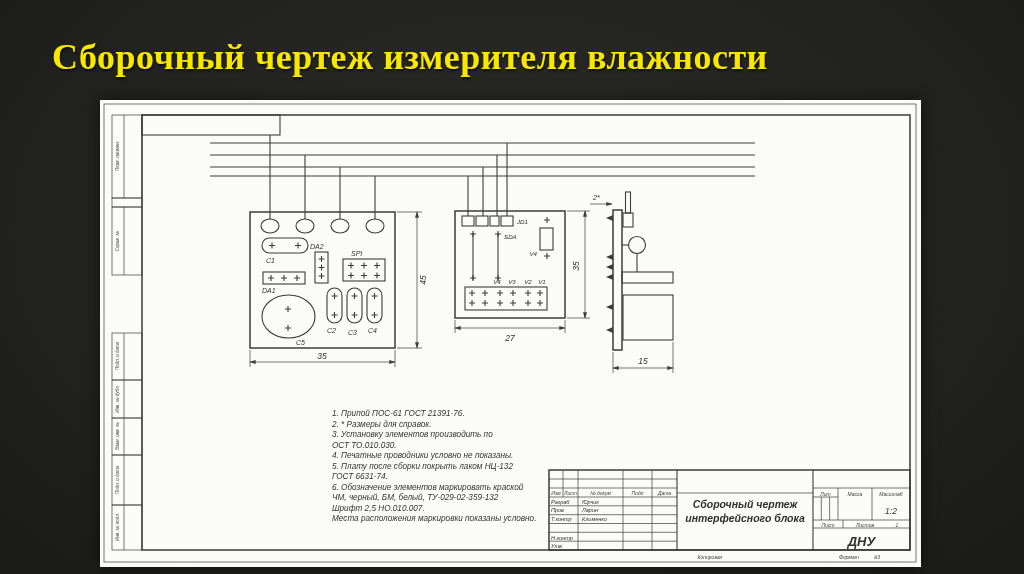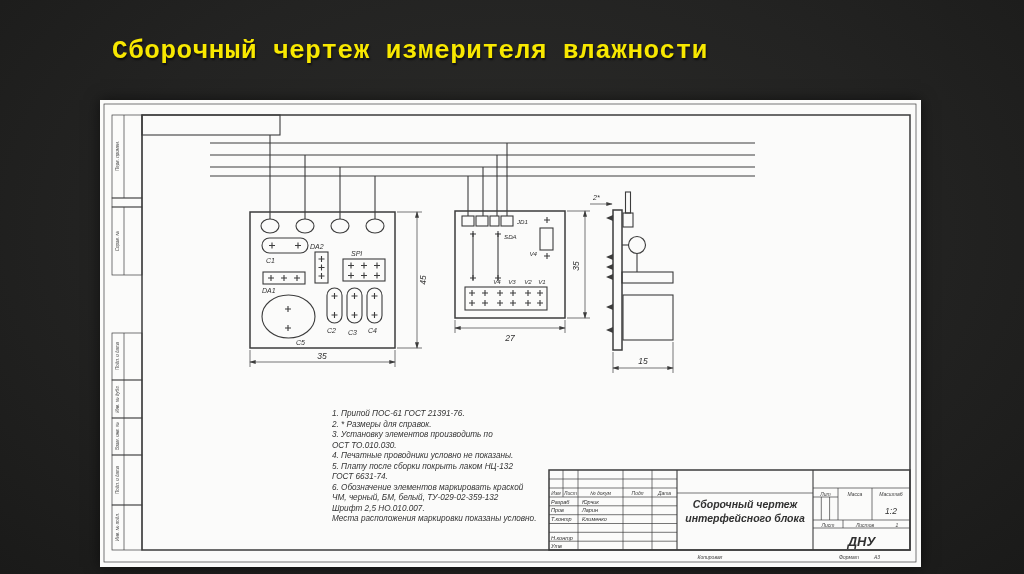--- a/index.html
+++ b/index.html
@@ -1,20 +1,20 @@
 <!DOCTYPE html>
 <html><head>
 <meta charset="utf-8">
 <style>
   html,body{margin:0;padding:0;background:#111;}
   .slide{position:relative;width:1024px;height:574px;overflow:hidden;
          background:radial-gradient(ellipse at 50% 40%, #2b2b29 0%, #232322 55%, #1a1a19 100%);
          font-family:"Liberation Sans", sans-serif;}
   .slide-title{position:absolute;top:36px;left:0;width:820px;text-align:center;
-         font-family:Liberation Mono, monospace;font-weight:bold;font-size:26px;
+         font-family:Liberation Serif, serif;font-weight:bold;font-size:36px;
          letter-spacing:0.5px;color:#f8e800;text-shadow:1px 2px 2px rgba(0,0,0,.6);}
   .sheet{position:absolute;left:100px;top:100px;width:821px;height:467px;
          background:#fbfbfa;box-shadow:0 0 14px rgba(0,0,0,.55);}
   svg{display:block;}
   .ln{stroke:#3c3c3c;fill:none;}
   .thin{stroke-width:0.7;}
   .med{stroke-width:1.1;}
   .thick{stroke-width:1.5;}
   text{fill:#303030;font-family:"Liberation Sans", sans-serif;font-style:italic;}
   .lbl{font-size:7px;}

